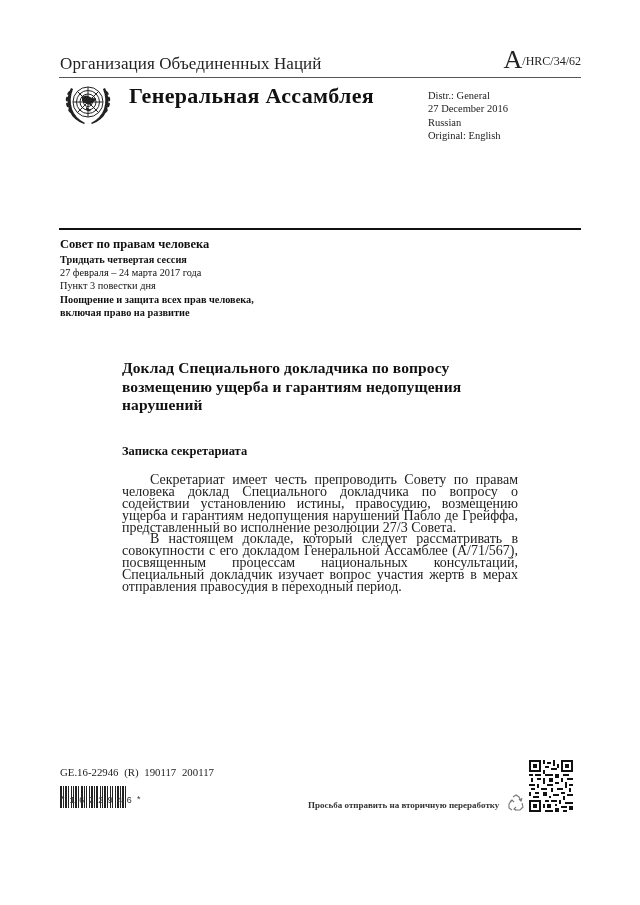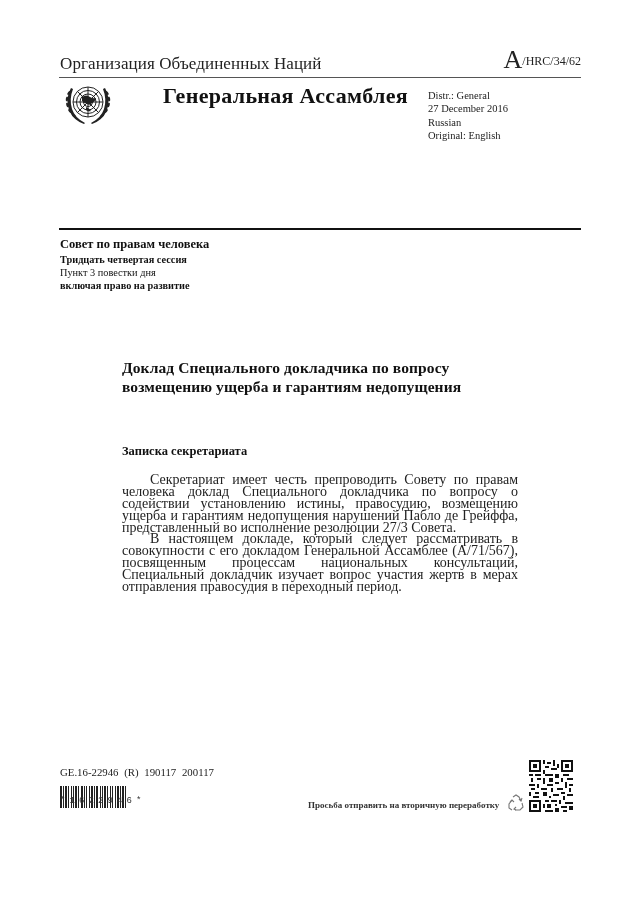--- a/index.html
+++ b/index.html
@@ -6,21 +6,21 @@
     html, body { width: 640px; height: 905px; background: #ffffff; overflow: hidden; }
     body { position: relative; font-family: "Liberation Serif", "DejaVu Serif", serif; color: #111; }
     .abs { position: absolute; }
 
     .org-name { left: 60px; top: 54px; font-size: 17px; letter-spacing: 0.1px; color: #222; }
     .symbol { right: 59px; top: 50px; font-size: 12px; color: #222; white-space: nowrap; }
     .symbol .big { font-size: 26px; line-height: 20px; vertical-align: -3px; }
     .top-rule { left: 59px; top: 77px; width: 522px; height: 1px; background: #555; }
 
     .emblem { left: 62px; top: 80px; width: 52px; height: 48px; }
-    .body-name { left: 129px; top: 83px; font-size: 22px; font-weight: bold; letter-spacing: 0.3px; color: #111; margin-left: 34px; }
+    .body-name { left: 129px; top: 83px; font-size: 22px; font-weight: bold; letter-spacing: 0.3px; color: #111; }
 
     .distr { left: 428px; top: 89px; font-size: 10.5px; line-height: 13.4px; color: #222; }
     .distr div { white-space: nowrap; }
 
     .thick-rule { left: 59px; top: 228px; width: 522px; height: 2px; background: #111; }
 
     .council { left: 60px; top: 237px; font-size: 12.5px; font-weight: bold; }
     .meta { left: 60px; top: 253px; font-size: 10.3px; line-height: 13.2px; }
     .meta .b { font-weight: bold; }
 
@@ -83,27 +83,30 @@
   <div>27 December 2016</div>
   <div>Russian</div>
   <div>Original: English</div>
 </div>
 
 <div class="abs thick-rule"></div>
 
 <div class="abs council">Совет по правам человека</div>
 <div class="abs meta">
   <div class="b">Тридцать четвертая сессия</div>
+  <div>27 февраля – 24 марта 2017 года</div>
   <div>Пункт 3 повестки дня</div>
+  <div class="b">Поощрение и защита всех прав человека,</div>
   <div class="b">включая право на развитие</div>
 </div>
 
 <div class="abs title">
   <div>Доклад Специального докладчика по вопросу</div>
   <div>возмещению ущерба и гарантиям недопущения</div>
+  <div>нарушений</div>
 </div>
 <div class="abs subtitle">Записка секретариата</div>
 
 <div class="abs para p1">Секретариат имеет честь препроводить Совету по правам человека доклад Специального докладчика по вопросу о содействии установлению истины, правосудию, возмещению ущерба и гарантиям недопущения нарушений Пабло де Грейффа, представленный во исполнение резолюции 27/3 Совета.</div>
 <div class="abs para p2">В настоящем докладе, который следует рассматривать в совокупности с его докладом Генеральной Ассамблее (A/71/567), посвященным процессам национальных консультаций, Специальный докладчик изучает вопрос участия жертв в мерах отправления правосудия в переходный период.</div>
 
 <div class="abs jobno">GE.16-22946 (R)   190117   200117</div>
 <div class="abs barcode" id="barcode">
     <span style="width: 2px; background: rgb(34, 34, 34);"></span>
     <span style="width: 1px; background: rgb(255, 255, 255);"></span>

